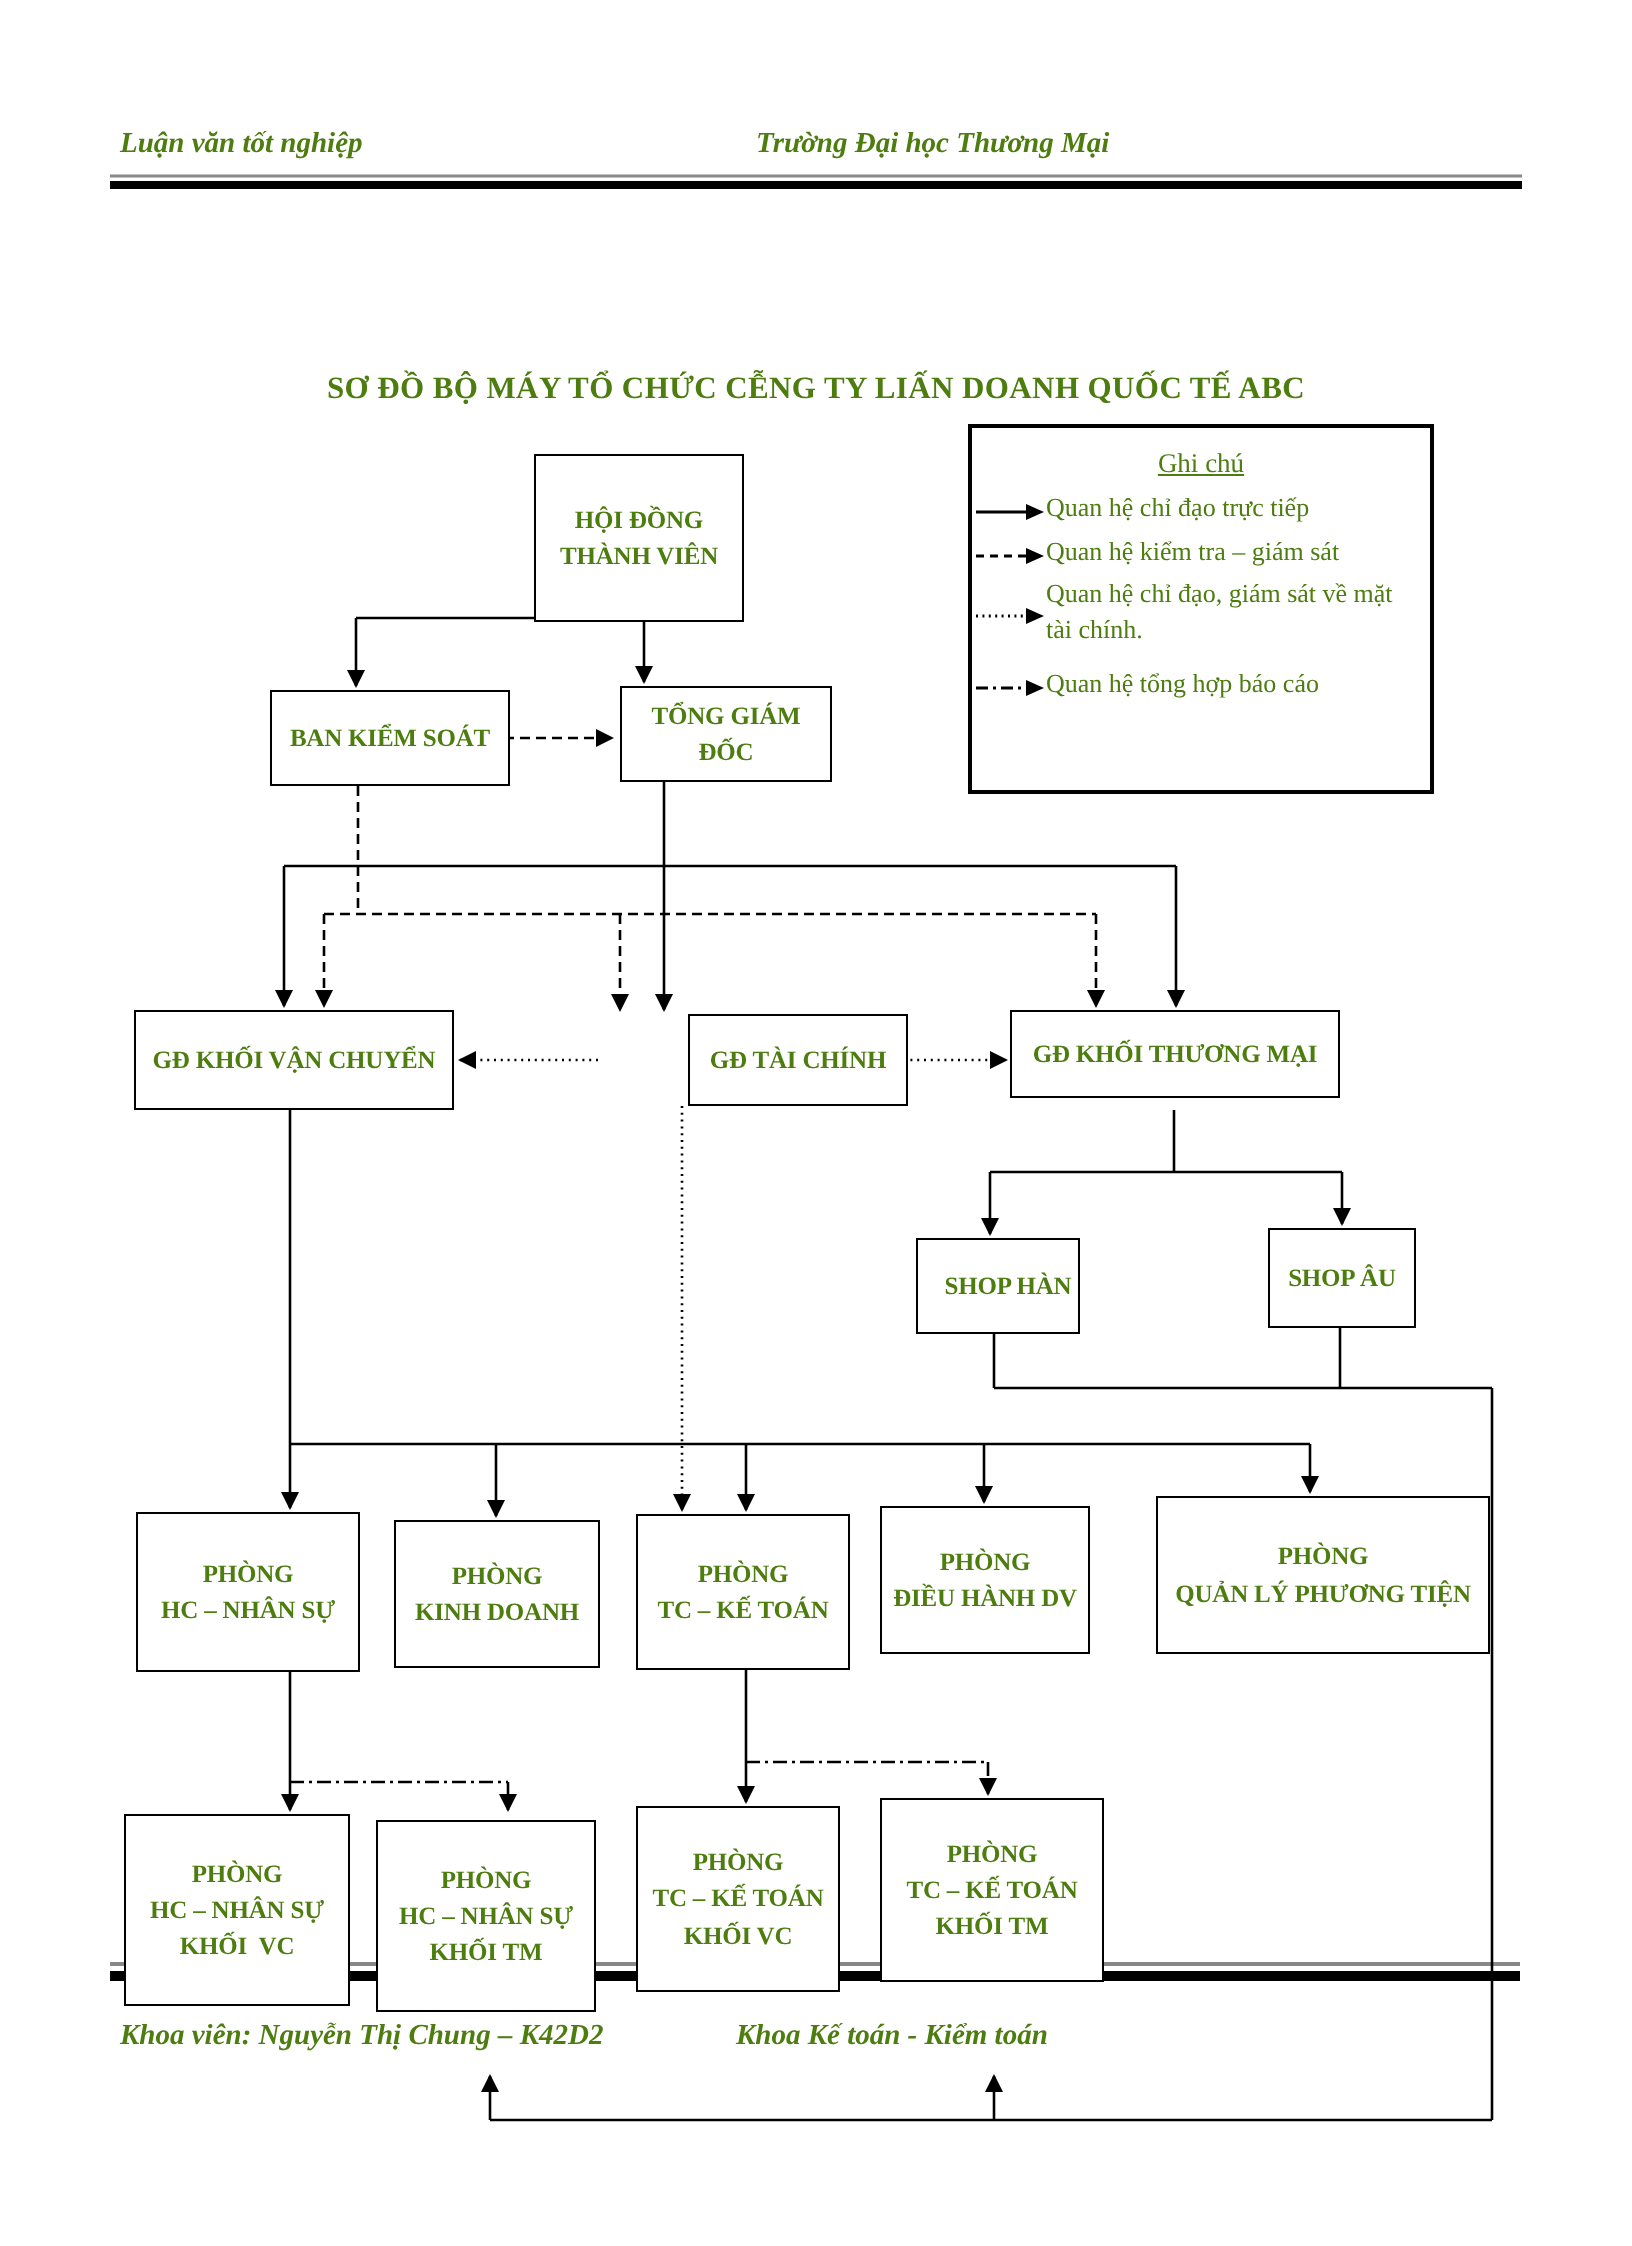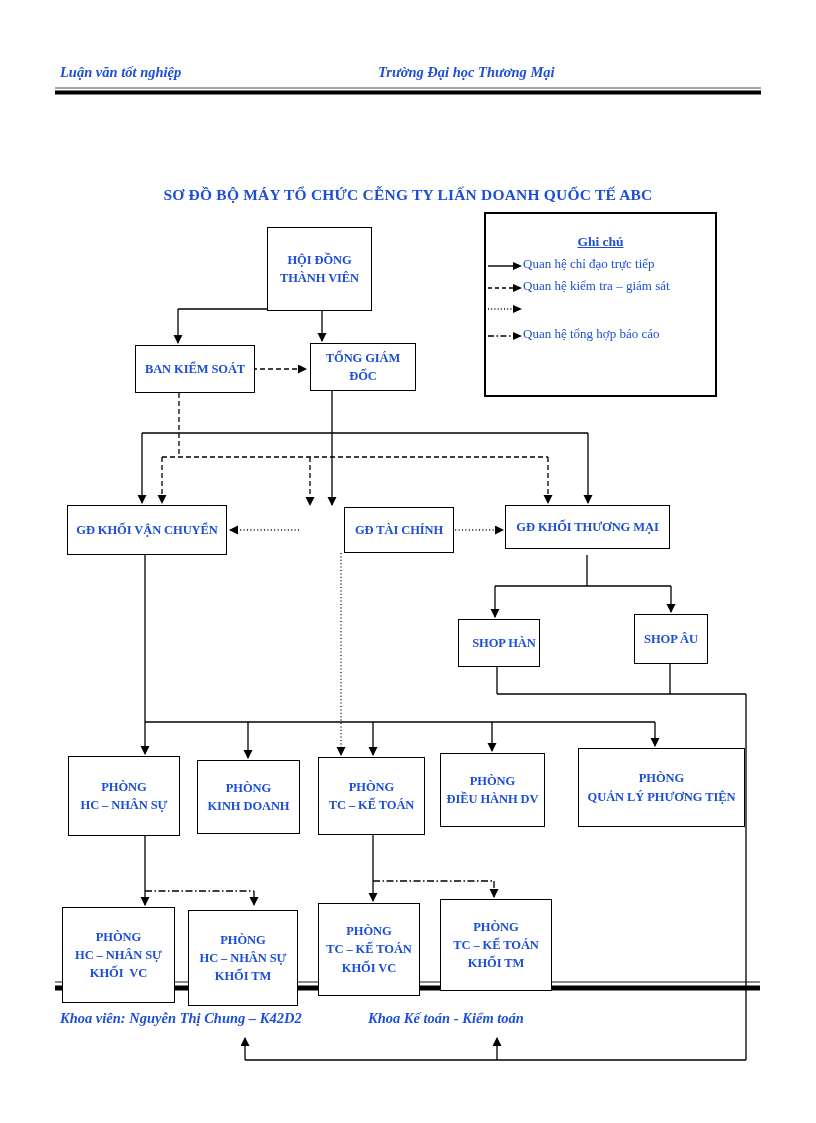--- a/index.html
+++ b/index.html
@@ -1,18 +1,18 @@
 <!DOCTYPE html>
 <html><head>
 <meta charset="utf-8">
 <style>
   html,body{margin:0;padding:0;background:#fff;}
   #page{
     position:relative;width:816px;height:1123px;background:#fff;overflow:hidden;
-    font-family:"Liberation Serif","DejaVu Serif",serif;color:#1d4ed8;
+    font-family:"Liberation Serif","DejaVu Serif",serif;color:#4d7c0f;
   }
   .abs{position:absolute;}
   
   .hf{font-size:14.5px;font-weight:bold;font-style:italic;white-space:nowrap;z-index:3;}
   
   .title{
     left:0;top:186px;width:816px;text-align:center;
     font-size:15.5px;font-weight:bold;letter-spacing:.2px;z-index:3;
   }
   
@@ -23,22 +23,22 @@
     display:flex;align-items:center;justify-content:center;text-align:center;
     font-weight:bold;font-size:12.5px;line-height:1.45;white-space:pre-wrap;
     letter-spacing:-0.1px;padding:2px;
   }
   
   .legend{
     box-sizing:border-box;left:484px;top:212px;width:233px;height:185px;
     border:2px solid #000;background:#fff;z-index:2;
   }
   .legend-title{
-    text-align:center;font-weight:bold;text-decoration:underline;
-    font-size:13.5px;margin-top:20px;
+    text-align:center;font-weight:normal;text-decoration:underline;
+    font-size:13.5px;margin-top:10px;
   }
   .legend-items{margin-top:5px;}
   .legend-item{display:flex;align-items:center;margin-bottom:4px;}
   .legend-item svg{flex:0 0 36px;margin-top:5px;margin-left:1px;}
   .legend-item-label{font-size:13px;line-height:1.35;padding-right:3px;}
   .legend-item.last{margin-top:10px;}
 </style>
 </head>
 <body>
 
@@ -166,20 +166,21 @@
           <line x1="1" y1="6" x2="27" y2="6" stroke="#000" stroke-width="1.4" stroke-dasharray="4,3"></line>
           <polygon points="26,2 35,6 26,10" fill="#000"></polygon>
         </svg>
         <span class="legend-item-label">Quan hệ kiểm tra – giám sát</span>
       </div>
       <div class="legend-item">
         <svg width="36" height="12" viewBox="0 0 36 12">
           <line x1="1" y1="6" x2="27" y2="6" stroke="#000" stroke-width="1.4" stroke-dasharray="1,2.2"></line>
           <polygon points="26,2 35,6 26,10" fill="#000"></polygon>
         </svg>
+        <span class="legend-item-label">Quan hệ chỉ đạo, giám sát về mặt tài chính.</span>
       </div>
       <div class="legend-item last">
         <svg width="36" height="12" viewBox="0 0 36 12">
           <line x1="1" y1="6" x2="27" y2="6" stroke="#000" stroke-width="1.4" stroke-dasharray="6,2.5,1.5,2.5"></line>
           <polygon points="26,2 35,6 26,10" fill="#000"></polygon>
         </svg>
         <span class="legend-item-label">Quan hệ tổng hợp báo cáo</span>
       </div>
     </div>
   </div>

